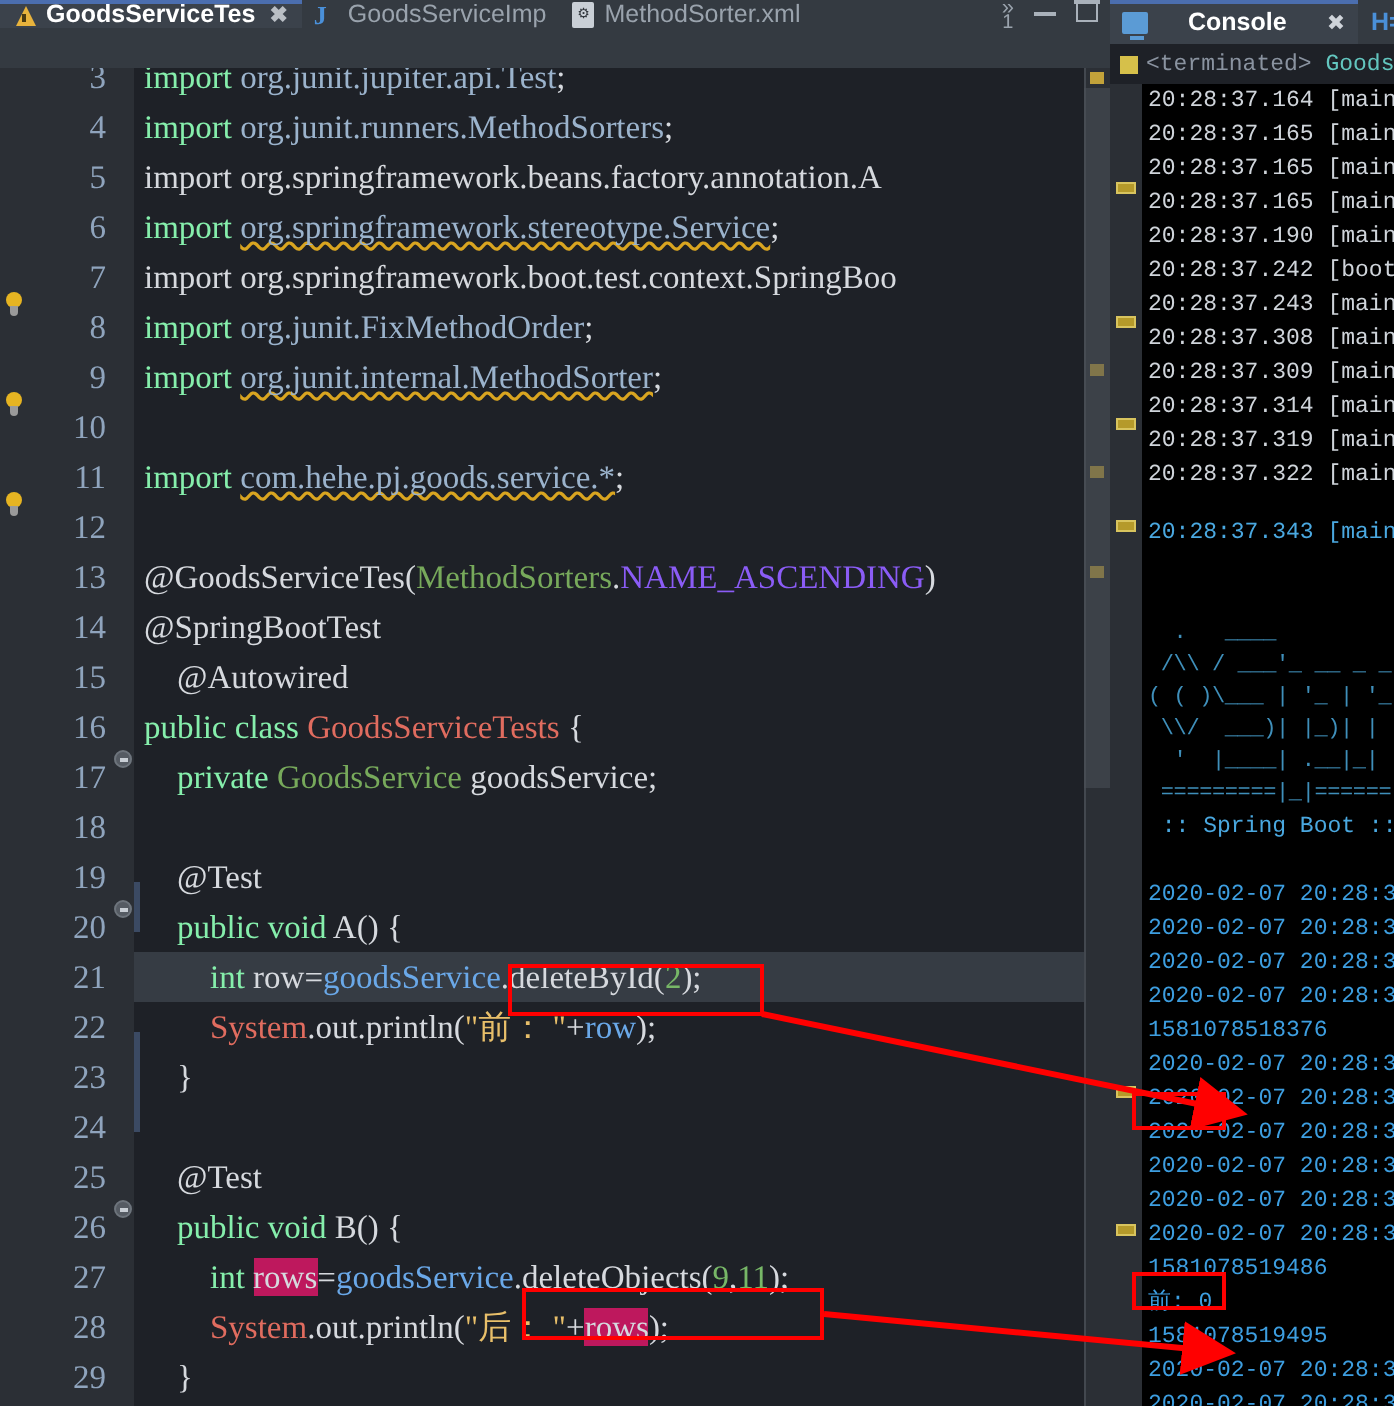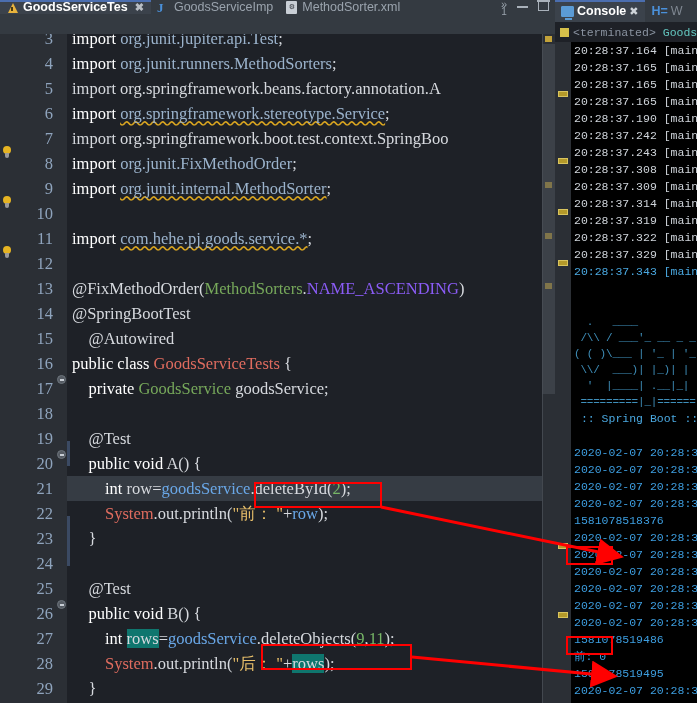--- a/index.html
+++ b/index.html
@@ -79,49 +79,49 @@
     position:absolute; left:1px; width:9px; height:9px; border-radius:50%;
     background:#555b63; border:1px solid #6d747c;
   }
   .foldmark::after { content:""; position:absolute; left:1.5px; top:3px; width:4px; height:1.5px; background:#c8ced5; }
 
   .codeline {
     height:25px; line-height:25px; font-size:16.5px; white-space:pre;
     font-family:"Liberation Serif", serif; color:#d6d9de; padding-left:5px;
   }
   .codeline.sel { background:#363c44; }
-  .kw { color:#ffffff; }
+  .kw { color:#86efac; }
   .str { color:#e8bf6a; }
   .num { color:#77b767; }
   .type-red { color:#e06c5f; }
   .type-green { color:#77a95b; }
   .anno { color:#d6d9de; }
   .const { color:#8b5cf6; }
   .pkg { color:#9bb3cc;margin-top:12px; }
   .sysred { color:#e06c5f; }
   .var { color:#6aa8e8; }
-  .hl { background:#0f766e; }
+  .hl { background:#be185d; }
   .squig { text-decoration:underline wavy #d9a520; text-decoration-skip-ink:none; }
 
   
   .caretbar { position:absolute; left:0; width:3px; background:#3b4a63; }
 
   
   .ovr-ruler {
     position:absolute; right:0; top:0; width:13px; height:100%;
     background:#2b2f35; border-left:1px solid #43484f;
   }
   .ovr-mark { position:absolute; right:3px; width:7px; height:6px; background:#c2a23a; }
   .ovr-thumb { position:absolute; right:0; width:13px; background:#4a5058; opacity:.55; }
 
   
   .console-pane { width:142px; height:703px; background:#1e2127; display:flex; flex-direction:column; position:relative; }
   .console-tabbar { height:22px; background:#343a41; display:flex; align-items:center; flex:none; }
   .ctab {
-    display:flex; align-items:center; gap:3px; padding:0 6px; height:22px;
+    display:flex; align-items:center; gap:20px; padding:0 6px; height:22px;
     background:#3b424b; color:#fff; font-size:12.5px; font-weight:bold; position:relative;
   }
   .ctab::before { content:""; position:absolute; left:0; right:0; top:0; height:2px; background:#4b6eaf; }
   .console-mon {
     width:13px; height:11px; border:1.7px solid #5b9bd5; background:#5b9bd5; border-radius:1px; position:relative; flex:none;
   }
   .console-mon::after { content:""; position:absolute; left:3px; bottom:-4px; width:7px; height:2px; background:#5b9bd5; }
   .ctab-close { font-size:11px; color:#cfd4da; font-weight:normal; }
   .ctab-next { padding-left:7px; display:flex; align-items:center; gap:3px; color:#7f8791; font-size:12.5px; }
   .ctab-next .heq { color:#4a90d9; font-weight:bold; }
@@ -138,21 +138,21 @@
 
   .console-body { flex:1; position:relative; overflow:hidden; display:flex; background:#000000; }
   .cgutter { width:16px; background:#2b2f35; position:relative; flex:none; }
   .cbreak { position:absolute; left:3px; width:10px; height:6px; background:#b59a2a; border:1px solid #d8c45e; }
   .cout { flex:1; position:relative; overflow:hidden; padding-left:3px; }
   .cline {
     height:17px; line-height:17px; font-size:11.5px; white-space:pre;
     font-family:"Liberation Mono", monospace; color:#cfd4da;
   }
   .cline.blue { color:#3d9ee0; }
-  .cline.cyan { color:#4aa8e0; }
+  .cline.cyan { color:#4aa8e0;margin-top:12px; }
   .cline.banner { color:#3f8fba; font-size:11px; height:16px; line-height:16px; letter-spacing:-0.2px; }
   .cline.spring { color:#4aa8e0; }
 
   
   .overlay { position:absolute; left:0; top:0; width:697px; height:703px; pointer-events:none; }
   .rbox { position:absolute; border:2.5px solid #ff0000; }
 </style>
 </head>
 <body>
 
@@ -234,21 +234,21 @@
       <div class="codeline" style="margin-top: -8px;"><span class="kw">import</span> <span class="pkg">org.junit.jupiter.api.Test</span>;</div>
           <div class="codeline"><span class="kw">import</span> <span class="pkg">org.junit.runners.MethodSorters</span>;</div>
           <div class="codeline">import org.springframework.beans.factory.annotation.A</div>
           <div class="codeline"><span class="kw">import</span> <span class="pkg squig">org.springframework.stereotype.Service</span>;</div>
           <div class="codeline">import org.springframework.boot.test.context.SpringBoo</div>
           <div class="codeline"><span class="kw">import</span> <span class="pkg">org.junit.FixMethodOrder</span>;</div>
           <div class="codeline"><span class="kw">import</span> <span class="pkg squig">org.junit.internal.MethodSorter</span>;</div>
           <div class="codeline">&nbsp;</div>
           <div class="codeline"><span class="kw">import</span> <span class="pkg squig">com.hehe.pj.goods.service.*</span>;</div>
           <div class="codeline">&nbsp;</div>
-          <div class="codeline"><span class="anno">@FixMethodOrder</span>(<span class="type-green">MethodSorters</span>.<span class="const">NAME_ASCENDING</span>)</div>
+          <div class="codeline"><span class="anno">@GoodsServiceTes</span>(<span class="type-green">MethodSorters</span>.<span class="const">NAME_ASCENDING</span>)</div>
           <div class="codeline"><span class="anno">@SpringBootTest</span></div>
           <div class="codeline">    <span class="anno">@Autowired</span></div>
           <div class="codeline"><span class="kw">public class</span> <span class="type-red">GoodsServiceTests</span> {</div>
           <div class="codeline">    <span class="kw">private</span> <span class="type-green">GoodsService</span> goodsService;</div>
           <div class="codeline">&nbsp;</div>
           <div class="codeline">    <span class="anno">@Test</span></div>
           <div class="codeline">    <span class="kw">public void</span> A() {</div>
           <div class="codeline sel">        <span class="kw">int</span> row=<span class="var">goodsService</span>.deleteById(<span class="num">2</span>);</div>
           <div class="codeline">        <span class="sysred">System</span>.out.println(<span class="str">"前： "</span>+<span class="var">row</span>);</div>
           <div class="codeline">    }</div>
@@ -297,28 +297,27 @@
         <div class="cbreak" style="top:218px"></div>
         <div class="cbreak" style="top:501px"></div>
         <div class="cbreak" style="top:570px"></div>
       </div>
       <div class="cout" id="cout">
           <div class="cline">20:28:37.164 [main</div>
           <div class="cline">20:28:37.165 [main</div>
           <div class="cline">20:28:37.165 [main</div>
           <div class="cline">20:28:37.165 [main</div>
           <div class="cline">20:28:37.190 [main</div>
-          <div class="cline">20:28:37.242 [main</div>
+          <div class="cline">20:28:37.242 [boot</div>
           <div class="cline">20:28:37.243 [main</div>
           <div class="cline">20:28:37.308 [main</div>
           <div class="cline">20:28:37.309 [main</div>
           <div class="cline">20:28:37.314 [main</div>
           <div class="cline">20:28:37.319 [main</div>
           <div class="cline">20:28:37.322 [main</div>
-          <div class="cline">20:28:37.329 [main</div>
           <div class="cline cyan">20:28:37.343 [main</div>
           <div class="cline"> </div>
           <div class="cline"> </div>
           <div class="cline banner">  .   ____          _</div>
           <div class="cline banner"> /\\ / ___'_ __ _ _</div>
           <div class="cline banner">( ( )\___ | '_ | '_|</div>
           <div class="cline banner"> \\/  ___)| |_)| | |</div>
           <div class="cline banner">  '  |____| .__|_| |</div>
           <div class="cline banner"> =========|_|======</div>
           <div class="cline spring"> :: Spring Boot ::</div>

